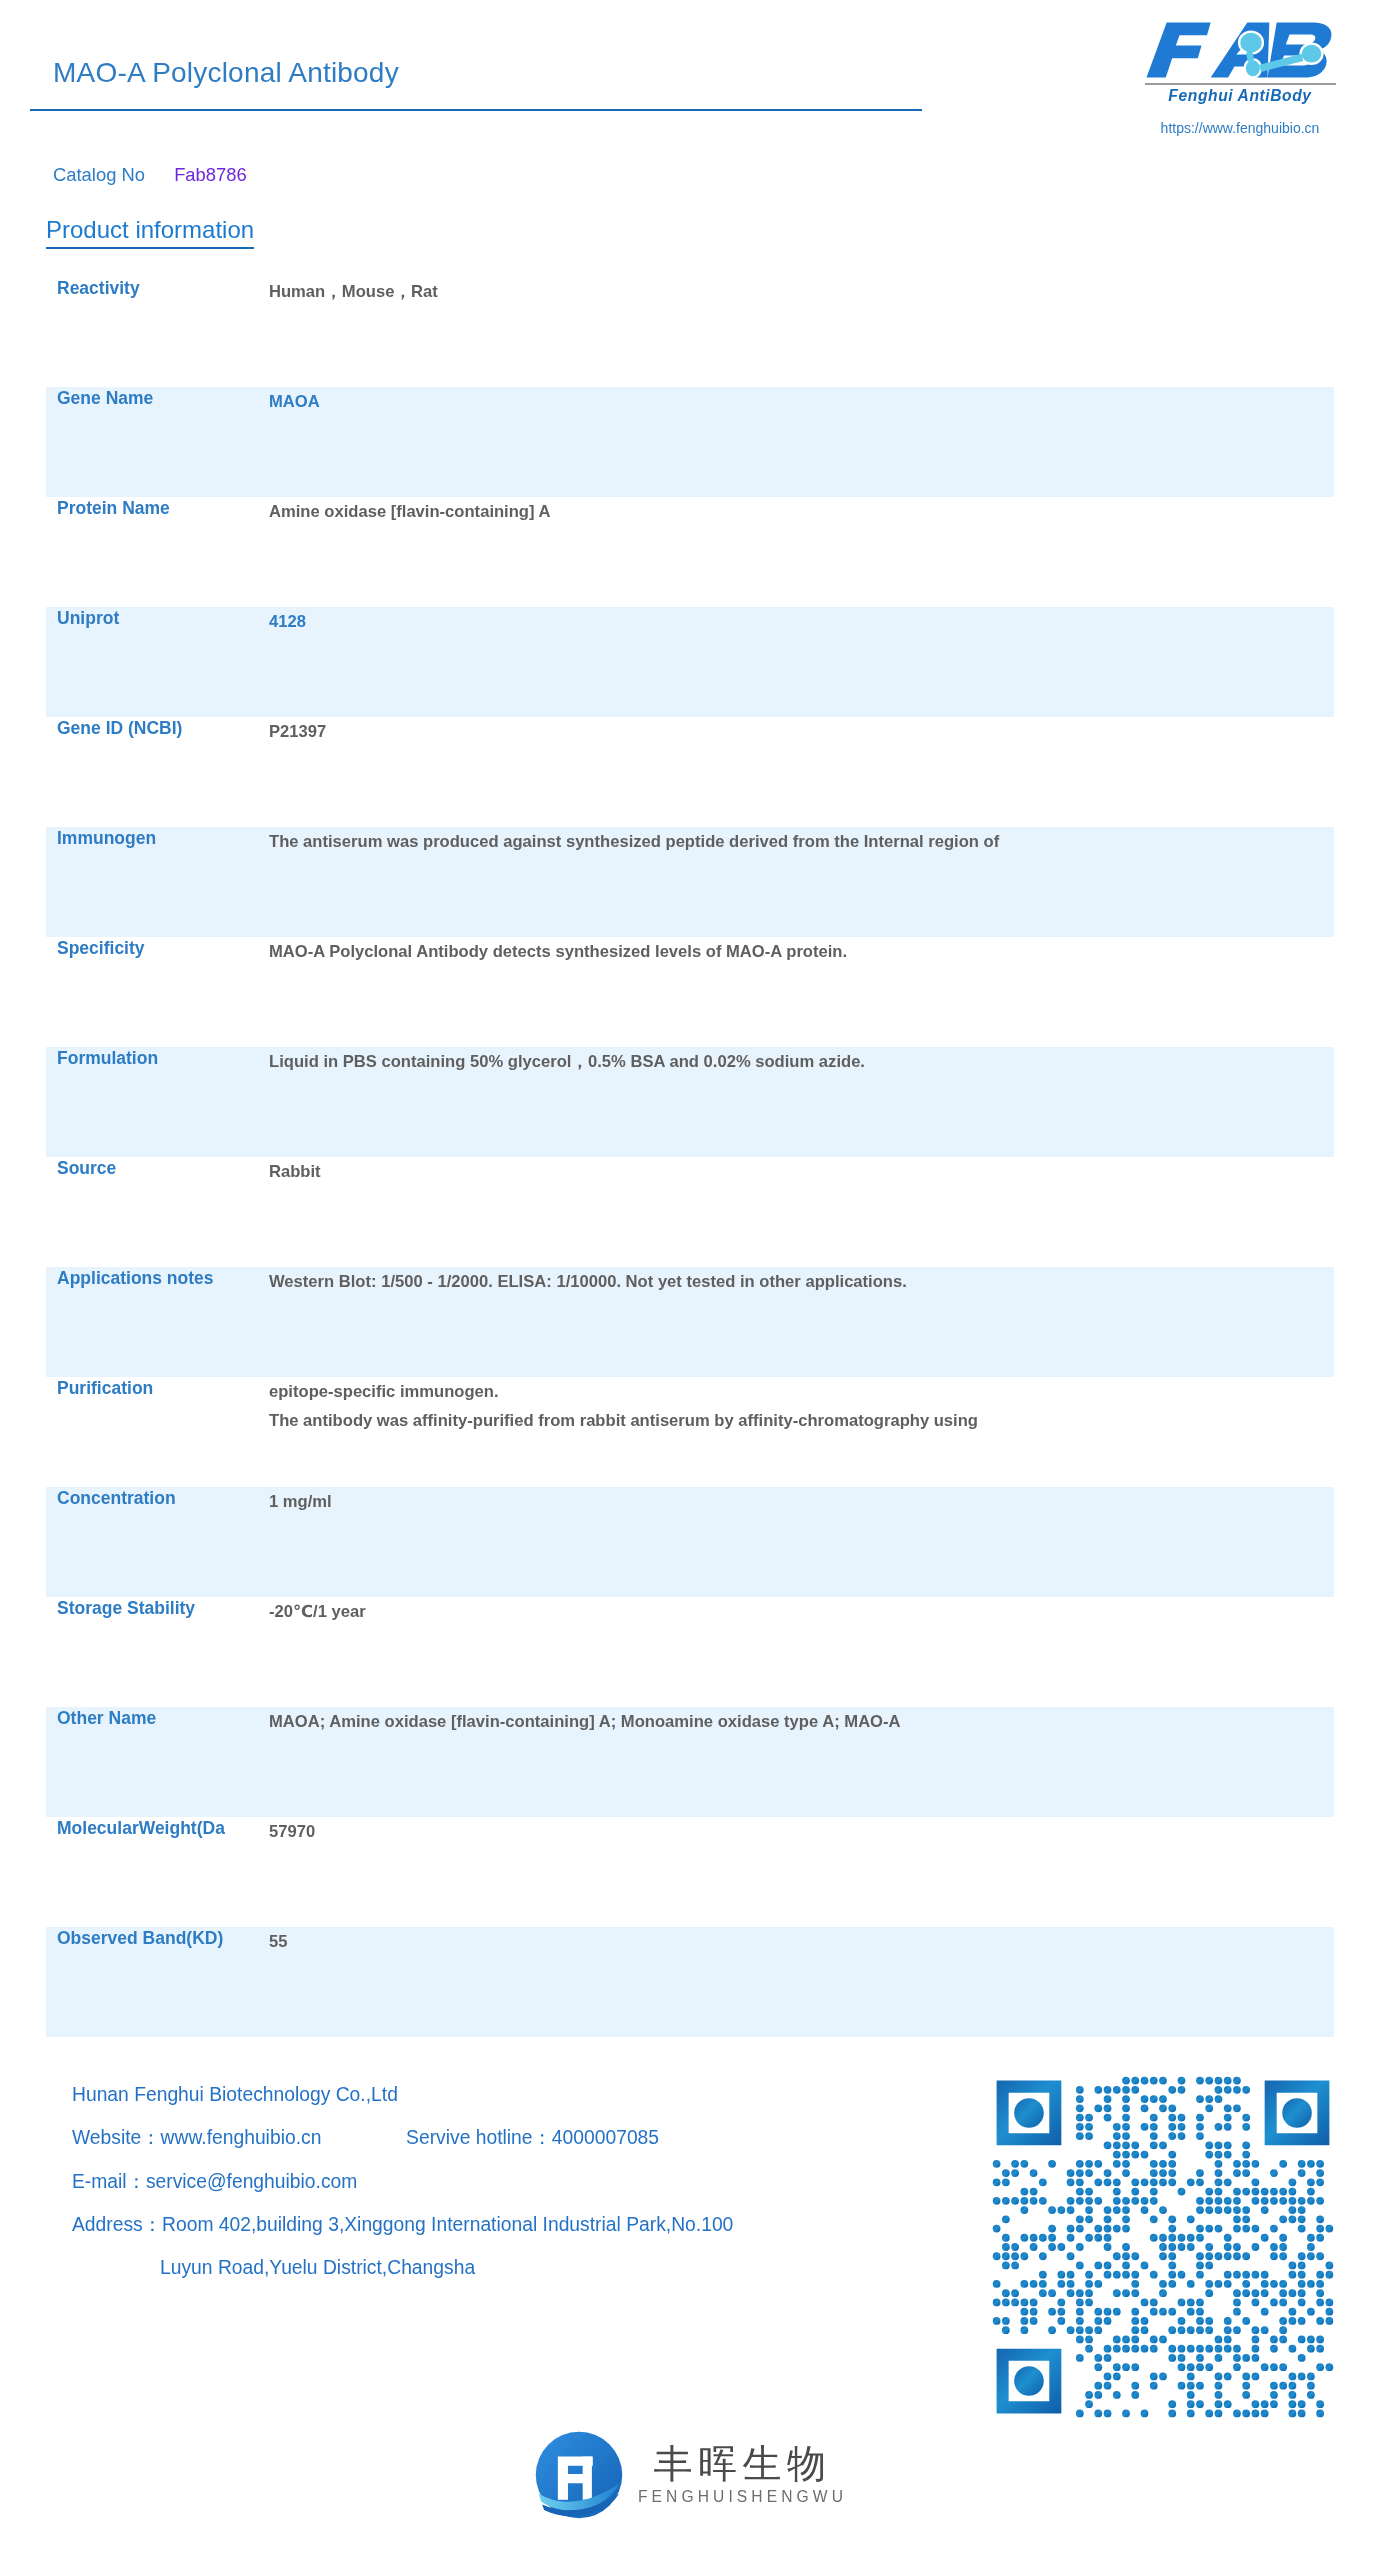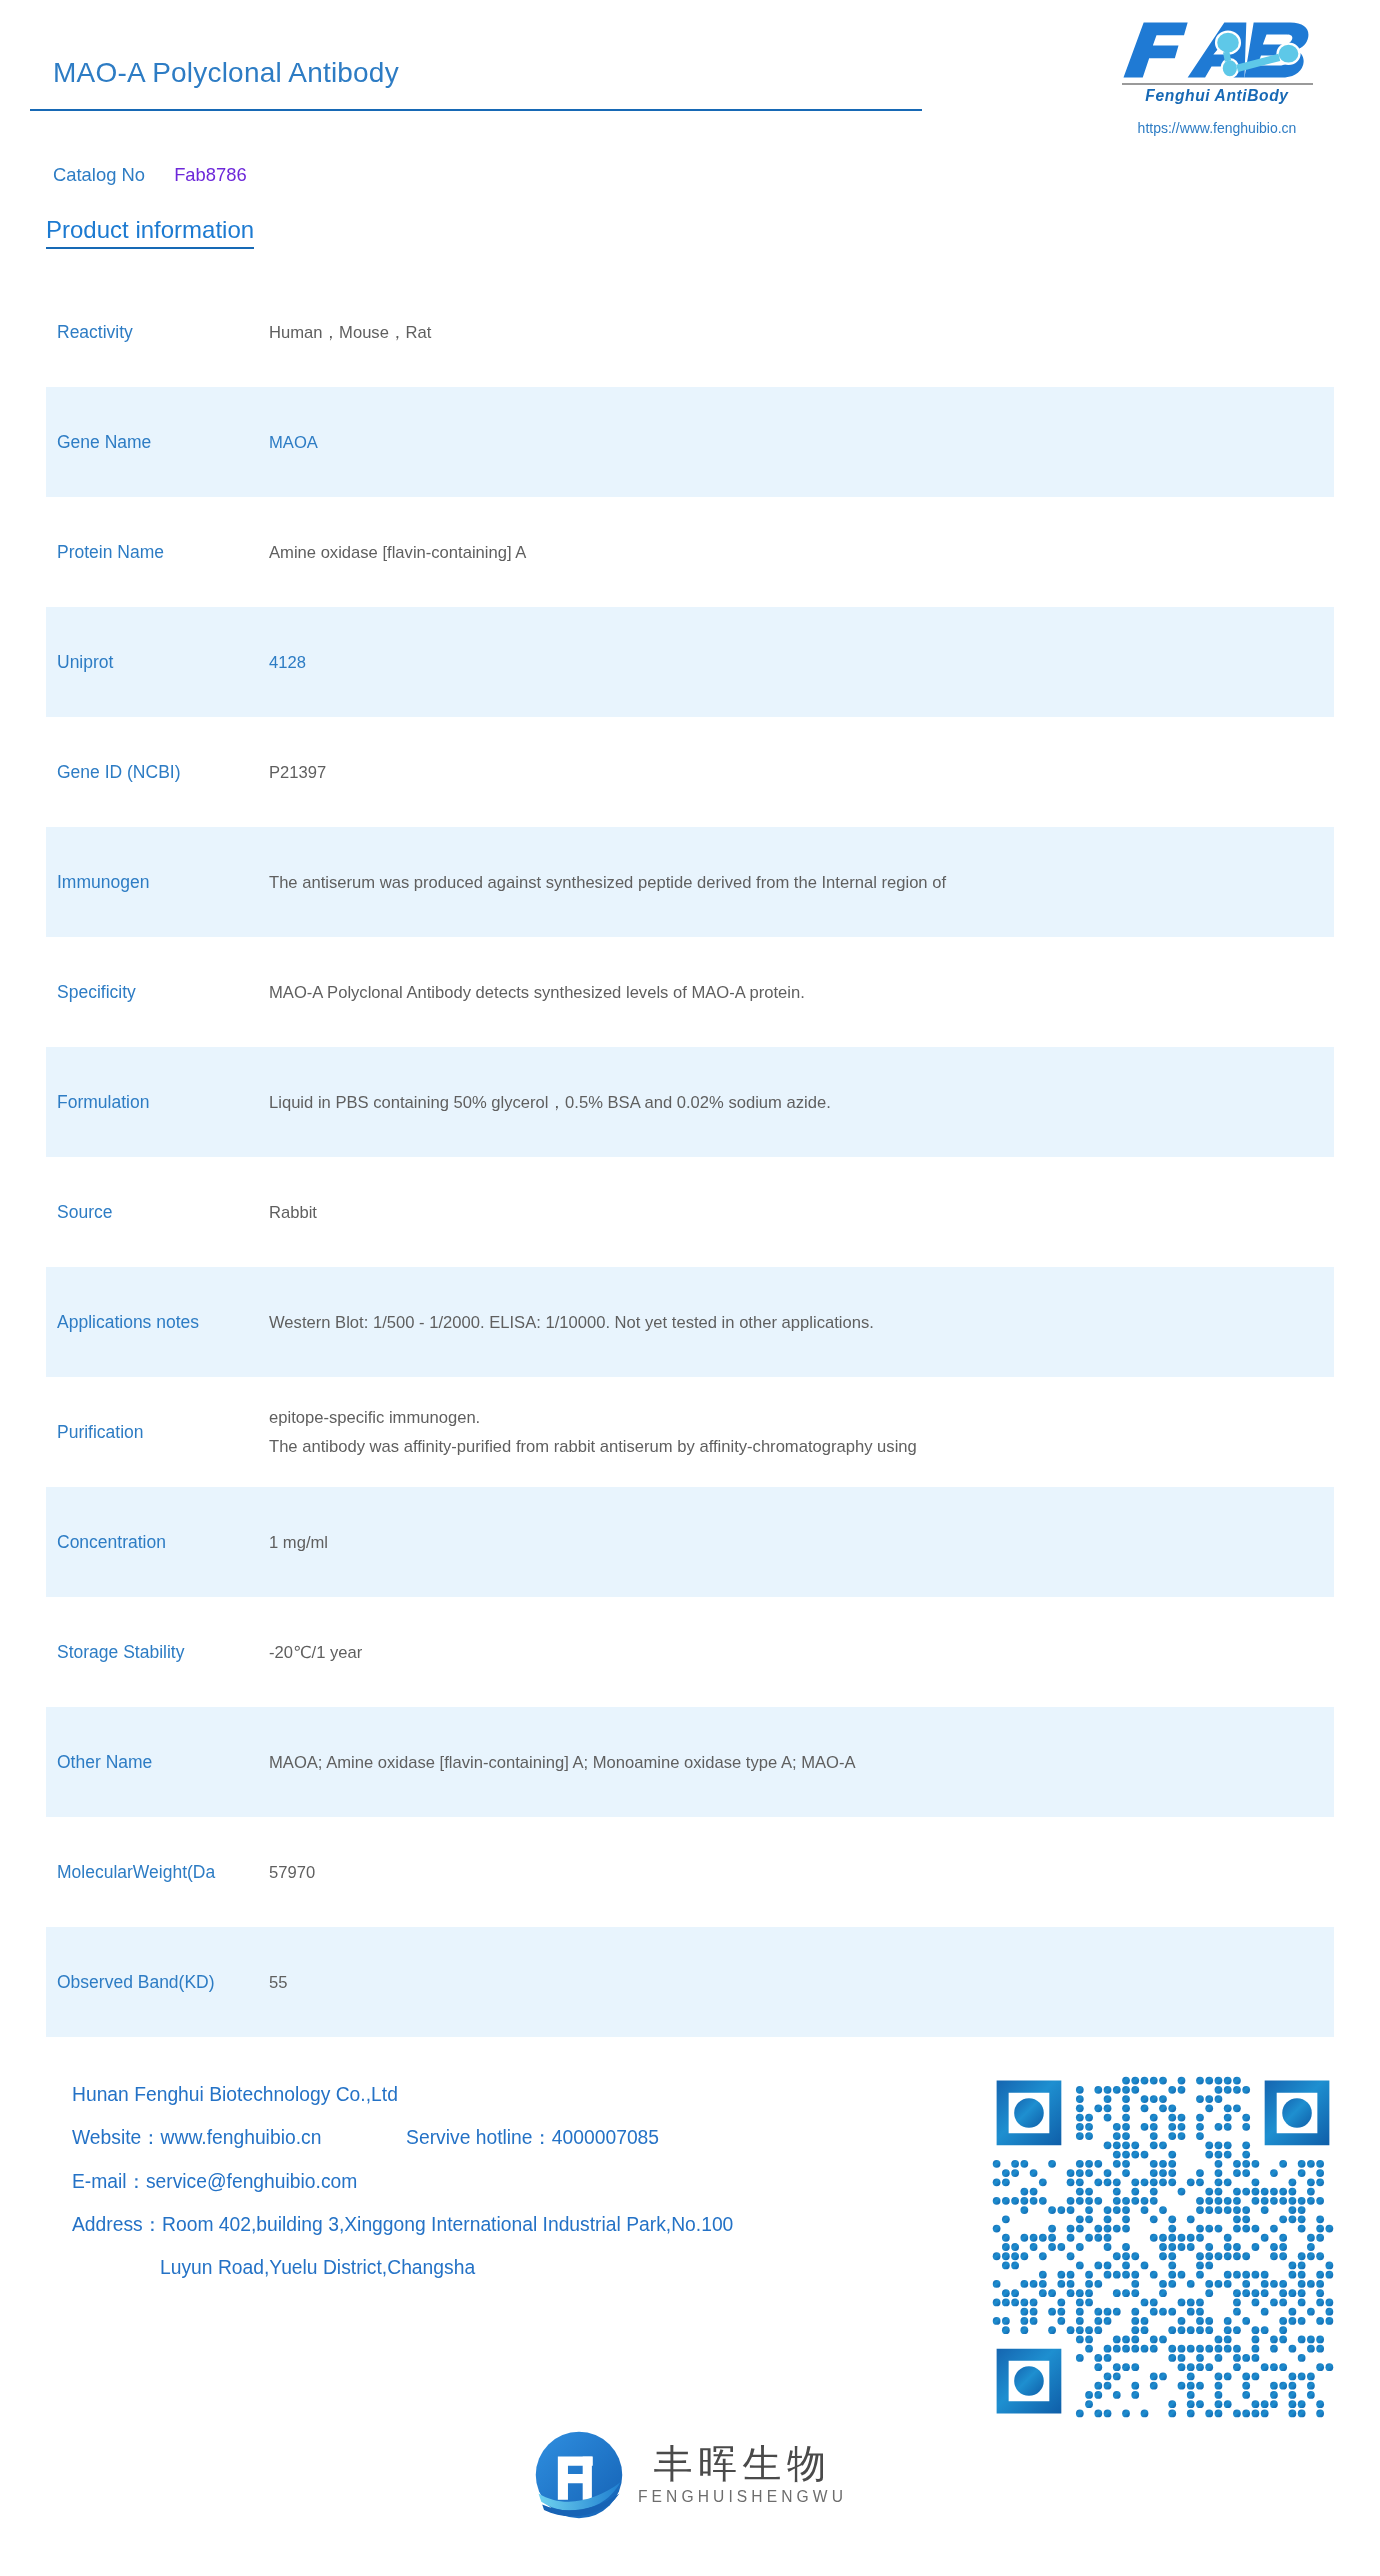--- a/index.html
+++ b/index.html
@@ -49,21 +49,21 @@
     color: #2d7cc4;
   }
   .catalog-value {
     color: #6d28d9;
     margin-left: 24px;
   }
 
   
   .logo-block {
     position: absolute;
-    right: 62px;
+    right: 39px;
     top: 16.6px;
     width: 202px;
     text-align: center;
   }
   .fab-mark {
     width: 202px;
     height: 66px;
     display: block;
   }
   .fab-rule {
@@ -103,24 +103,24 @@
 
   
   .info-table {
     position: relative;
     margin-top: 28px;
     margin-left: 46px;
     width: 1288px;
   }
   .info-row {
     display: flex;
-    align-items: center;
     box-sizing: border-box;
     padding-left: 11px;
     min-height: 110px;
+    font-weight: bold;
   }
   .info-row.shade {
     background: #e8f4fd;
   }
   .row-label {
     flex: 0 0 212px;
     font-size: 17.5px;
     color: #2d7cc4;
     line-height: 1.35;
   }

